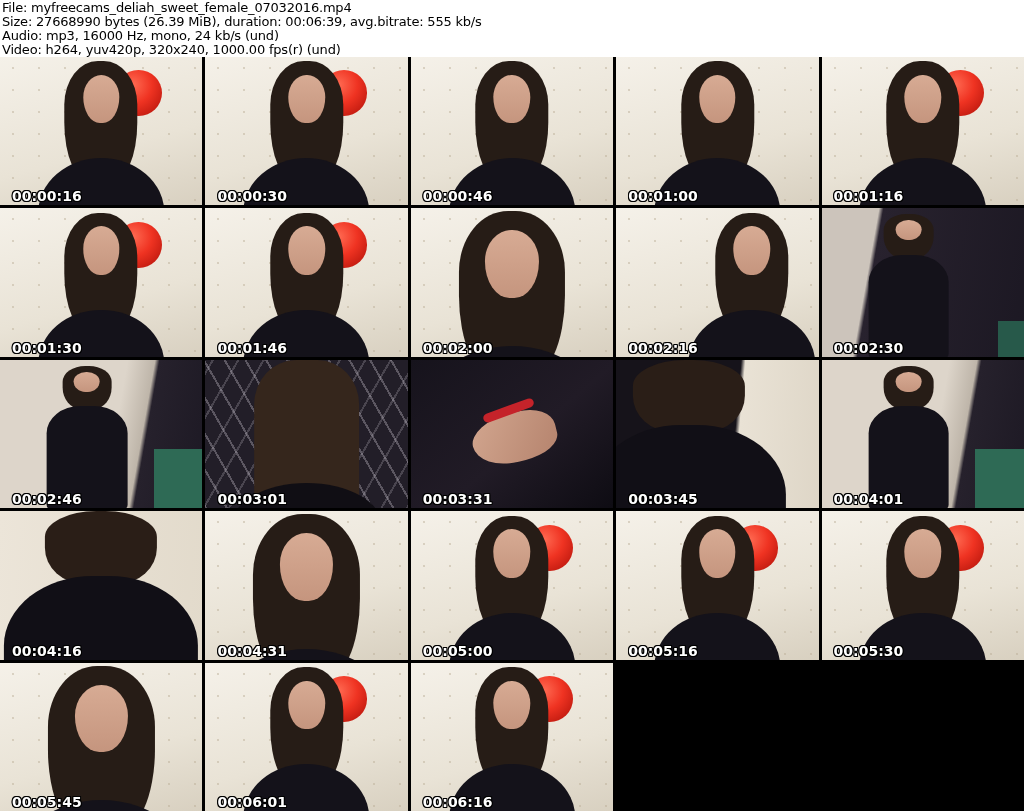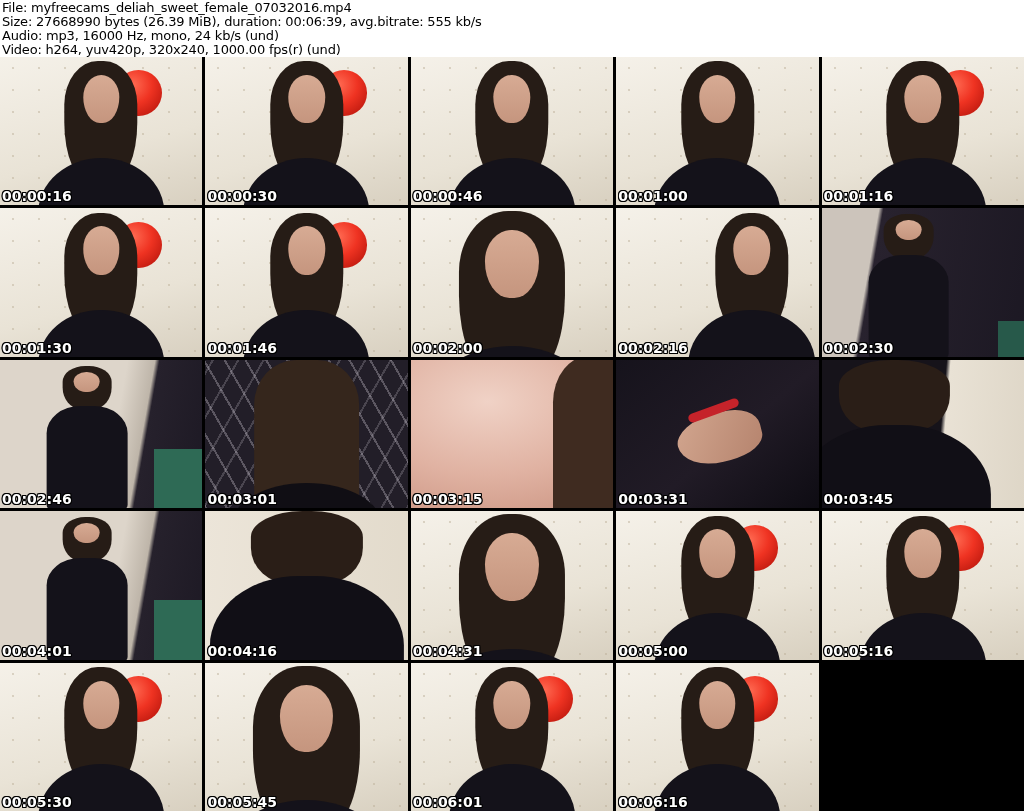--- a/index.html
+++ b/index.html
@@ -18,21 +18,21 @@
   }
   
   .grid{
     display:grid;height:754px;background:#000;
     grid-template-columns:repeat(5,1fr);
     grid-template-rows:repeat(5,1fr);
     gap:3px;
   }
   figure.thumb{margin:0;position:relative;overflow:hidden;background:#0d0b10}
   .ts{
-    position:absolute;left:2px;bottom:0;z-index:6;
+    position:absolute;left:12px;bottom:0;z-index:6;
     font-weight:bold;font-size:14px;line-height:17px;color:#fff;
     text-shadow:-1px -1px 0 #000,1px -1px 0 #000,-1px 1px 0 #000,1px 1px 0 #000,
                  0 -1px 0 #000,0 1px 0 #000,-1px 0 0 #000,1px 0 0 #000;
   }
   
   .art{position:absolute;inset:0;background:#15121a}
   .art .wall,.art .heart{position:absolute;display:none}
   .fig{position:absolute;display:block;left:50%;bottom:-5%;width:60%;height:102%;
        transform:translateX(-50%);z-index:2}
   .fig::before{ 
@@ -236,27 +236,20 @@
   </figure>
 
   <figure class="thumb">
     <div class="art s-back">
 
       <i class="fig"></i>
     </div>
     <figcaption class="ts">00:03:01</figcaption>
   </figure>
 
-  <figure class="thumb">
-    <div class="art s-skin">
-
-      <i class="fig"></i>
-    </div>
-    <figcaption class="ts">00:03:15</figcaption>
-  </figure>
 
   <figure class="thumb">
     <div class="art s-darkhand">
 
       <i class="heart"></i>
       <b class="face"></b>
     </div>
     <figcaption class="ts">00:03:31</figcaption>
   </figure>
 

